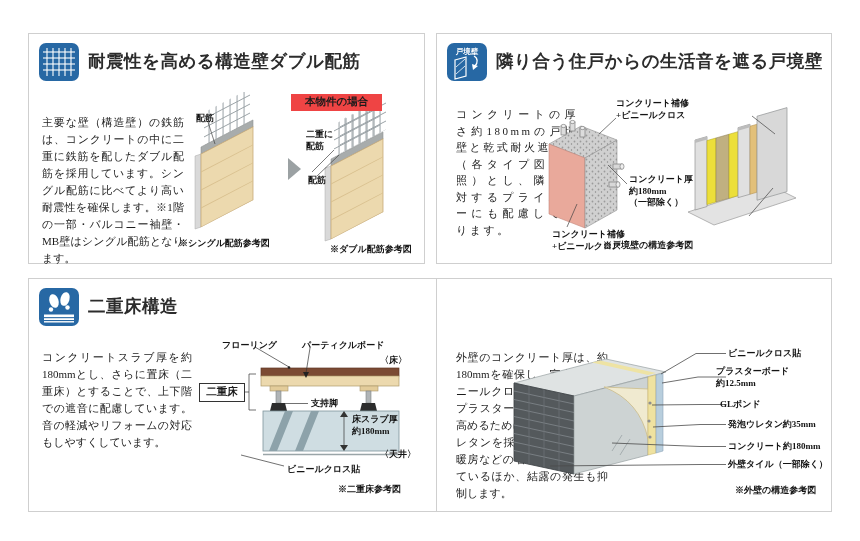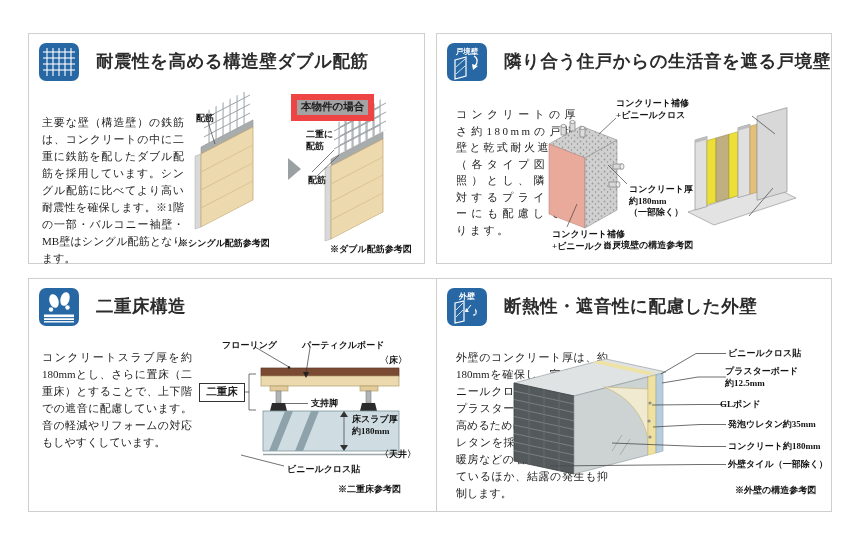--- a/index.html
+++ b/index.html
@@ -1,26 +1,26 @@
 <!DOCTYPE html>
 <html lang="ja"><head>
 <meta charset="utf-8">
 <style>
   html,body{margin:0;padding:0;background:#fff;}
   .page{position:relative;width:860px;height:541px;background:#ffffff;overflow:hidden;
         font-family:"Liberation Serif",serif;}
   .panel{position:absolute;background:#fff;border:1px solid #cfcfcf;box-sizing:border-box;}
   .hdr{position:absolute;left:10px;top:8px;display:flex;align-items:center;gap:9px;height:40px;}
-  .title{margin:8px;font:bold 17.5px/1.1 "Liberation Sans",sans-serif;color:#2c2c2c;letter-spacing:.5px;white-space:nowrap;}
+  .title{margin:0;font:bold 17.5px/1.1 "Liberation Sans",sans-serif;color:#2c2c2c;letter-spacing:.5px;white-space:nowrap;}
   .btxt{position:absolute;font:400 11px/17px "Liberation Serif",serif;color:#1b1b1b;text-align:justify;}
   .btxt.sp{letter-spacing:2.5px;line-height:16.5px;}
   .lbl{position:absolute;font:bold 9px/1.3 "Liberation Serif",serif;color:#141414;white-space:pre-line;}
   .cap{position:absolute;font:bold 9px/1.2 "Liberation Serif",serif;color:#141414;}
-  .tagbox{position:absolute;border:6px solid #ef4444;background:#a3a3a3;
-          font:bold 10.5px/1 "Liberation Serif",serif;color:#1b1b1b;padding:2px 4px;white-space:nowrap;}
+  .tagbox{position:absolute;border:1px solid #ef4444;background:#ef4444;
+          font:bold 10.5px/1 "Liberation Serif",serif;color:#1b1b1b;padding:2px 13px;white-space:nowrap;}
   .boxlbl{position:absolute;border:1px solid #333;background:#fff;text-align:center;
           font:bold 10.5px/15px "Liberation Serif",serif;color:#1b1b1b;}
   .diag{position:absolute;}
 </style>
 </head>
 <body>
 
 <div class="page">
 
   <section class="panel" style="left:28px;top:33px;width:397px;height:231px">
@@ -152,21 +152,21 @@
           <rect x="0" y="0" width="12" height="3" fill="#bcbcbc"></rect>
           <rect x="43" y="0" width="12" height="3" fill="#bcbcbc"></rect>
         </g>
         <line x1="215" y1="24" x2="238" y2="42" stroke="#444" stroke-width="0.7"></line>
         <line x1="212" y1="124" x2="236" y2="96" stroke="#444" stroke-width="0.7"></line>
       </g>
     </svg>
 
     <div class="lbl" style="left:179px;top:64px">コンクリート補修
 +ビニールクロス</div>
-    <div class="lbl" style="left:192px;top:150px">コンクリート厚
+    <div class="lbl" style="left:192px;top:140px">コンクリート厚
 約180mm
 （一部除く）</div>
     <div class="lbl" style="left:115px;top:195px">コンクリート補修
 +ビニールクロス</div>
     <div class="cap" style="left:166px;top:206px">※戸境壁の構造参考図</div>
   </section>
 
   <section class="panel" style="left:28px;top:278px;width:456px;height:234px">
     <div class="hdr">
       <svg width="40" height="38">
@@ -226,33 +226,20 @@
     <div class="boxlbl" style="left:170px;top:104px;width:44px;height:17px">二重床</div>
     <div class="lbl" style="left:282px;top:119px">支持脚</div>
     <div class="lbl" style="left:323px;top:135px">床スラブ厚
 約180mm</div>
     <div class="lbl" style="left:351px;top:170px">〈天井〉</div>
     <div class="lbl" style="left:258px;top:185px">ビニールクロス貼</div>
     <div class="cap" style="left:309px;top:205px">※二重床参考図</div>
   </section>
 
   <section class="panel" style="left:436px;top:278px;width:396px;height:234px">
-    <div class="hdr">
-      <svg width="40" height="38">
-        <rect x="0" y="0" width="40" height="38" rx="7" fill="#2768a4"></rect>
-        <text x="20" y="11" text-anchor="middle" font-size="8" font-weight="bold" fill="#fff" font-family="Liberation Sans, sans-serif">外壁</text>
-        <polygon points="8,15 17,13 17,33 8,35" fill="none" stroke="#fff" stroke-width="1.2"></polygon>
-        <line x1="9" y1="22" x2="16" y2="15" stroke="#fff" stroke-width="0.8"></line>
-        <line x1="9" y1="29" x2="16" y2="22" stroke="#fff" stroke-width="0.8"></line>
-        <text x="25" y="28" font-size="13" fill="#fff" font-family="Liberation Sans, sans-serif">♪</text>
-        <line x1="24" y1="17" x2="20" y2="22" stroke="#fff" stroke-width="1"></line>
-        <polygon points="19,20 22,24 18,24" fill="#fff"></polygon>
-      </svg>
-      <h2 class="title">断熱性・遮音性に配慮した外壁</h2>
-    </div>
 
     <div class="btxt" style="left:19px;top:70px;width:152px">外壁のコンクリート厚は、約180mmを確保し、室内壁はビニールクロス貼り下地となるプラスターボードと断熱性を高めるために約35mmの発泡ウレタンを採用。断熱材は、冷暖房などの省エネにも配慮しているほか、結露の発生も抑制します。</div>
 
     <svg class="diag" style="left:55px;top:60px" width="238" height="152">
       <g>
 
         <polygon points="22,44 114,20 174,33 82,57" fill="#dfe3e3" stroke="#98a0a2" stroke-width="0.7"></polygon>
         <polygon points="108,21.5 164,34 156,36 100,23.5" fill="#eee3a4"></polygon>
 
         <g transform="translate(22,44) skewY(12.2)">
@@ -289,21 +276,21 @@
         <polyline points="234,14.5 204,14.5 169,35"></polyline>
         <polyline points="234,38 206,38 170,44"></polyline>
         <polyline points="234,65.5 208,65.5 160,66"></polyline>
         <polyline points="234,85.5 208,85.5 161,88"></polyline>
         <polyline points="234,107.5 208,107.5 120,104"></polyline>
         <polyline points="234,125.5 208,125.5 58,127"></polyline>
       </g>
     </svg>
 
     <div class="lbl" style="left:291px;top:69px">ビニールクロス貼</div>
-    <div class="lbl" style="left:288px;top:87px">プラスターボード
+    <div class="lbl" style="left:279px;top:87px">プラスターボード
 約12.5mm</div>
     <div class="lbl" style="left:283px;top:120px">GLボンド</div>
     <div class="lbl" style="left:291px;top:140px">発泡ウレタン約35mm</div>
     <div class="lbl" style="left:291px;top:162px">コンクリート約180mm</div>
     <div class="lbl" style="left:291px;top:180px">外壁タイル（一部除く）</div>
     <div class="cap" style="left:298px;top:206px">※外壁の構造参考図</div>
   </section>
 
 </div>
 

